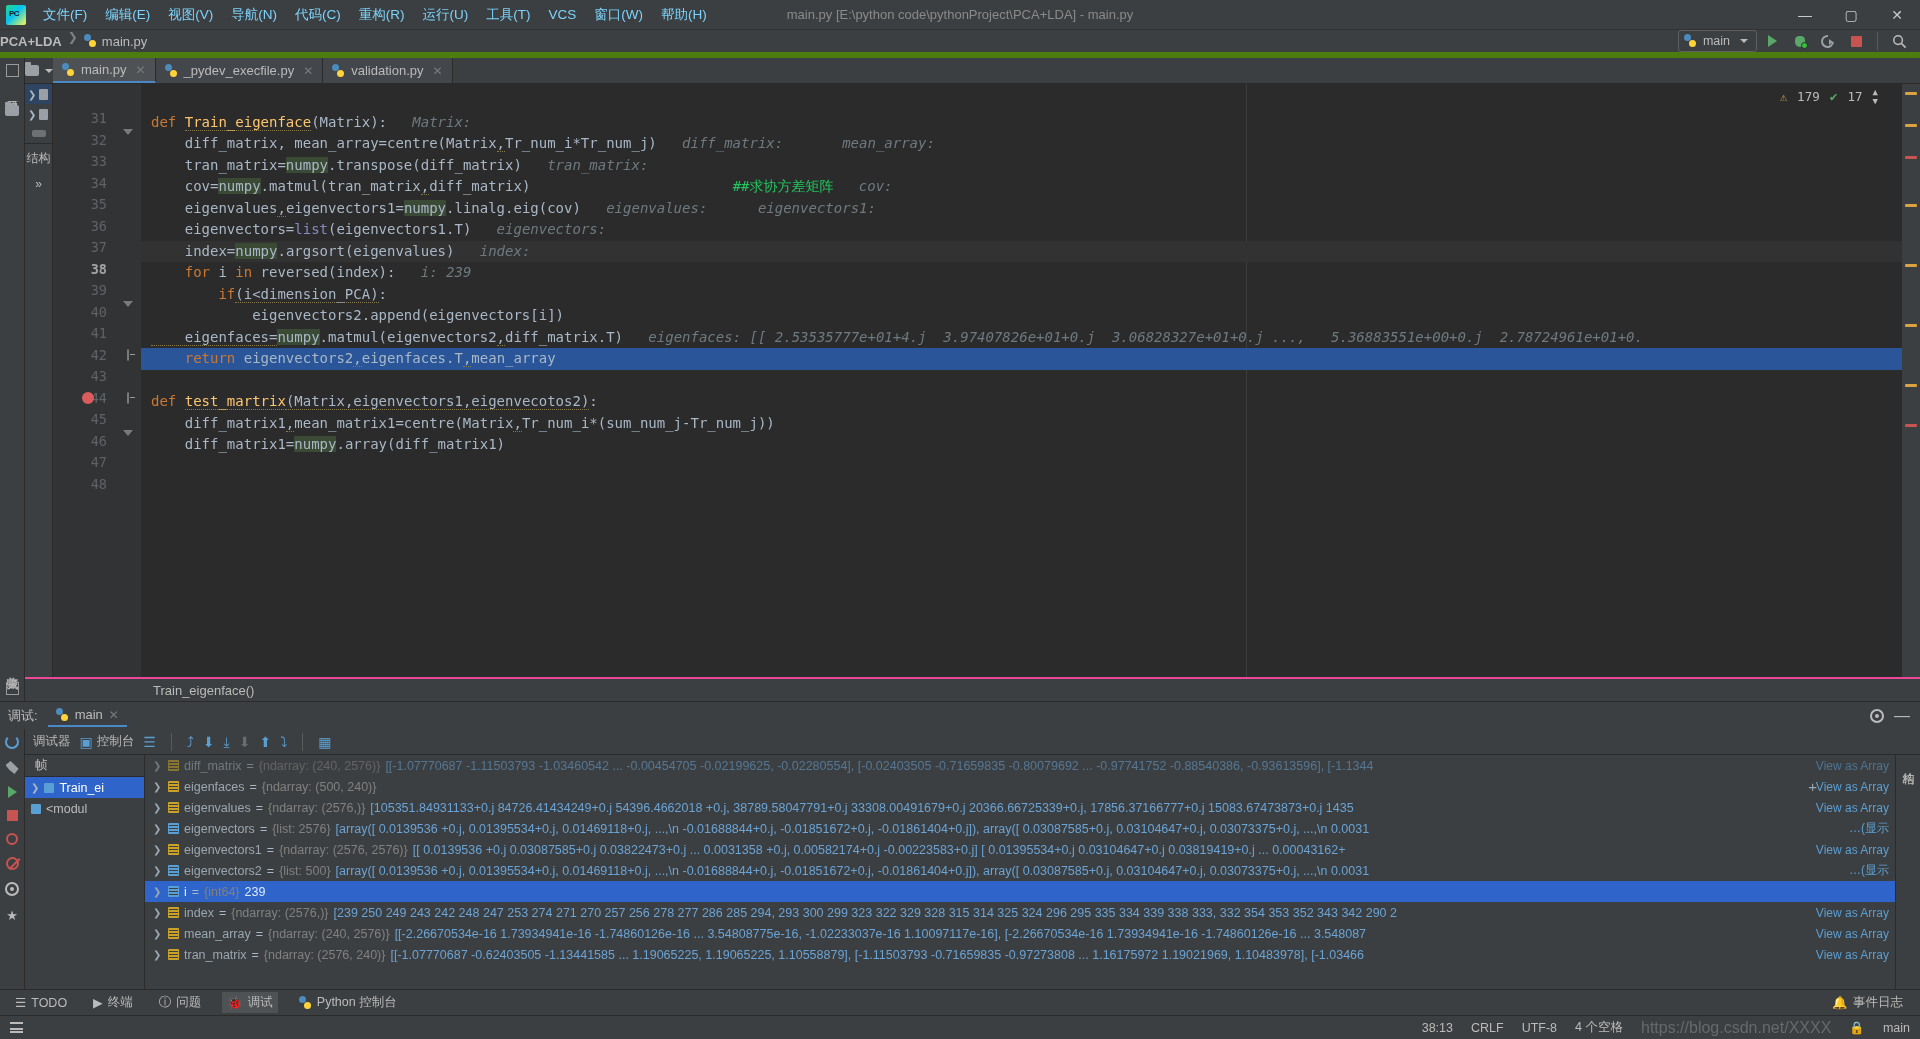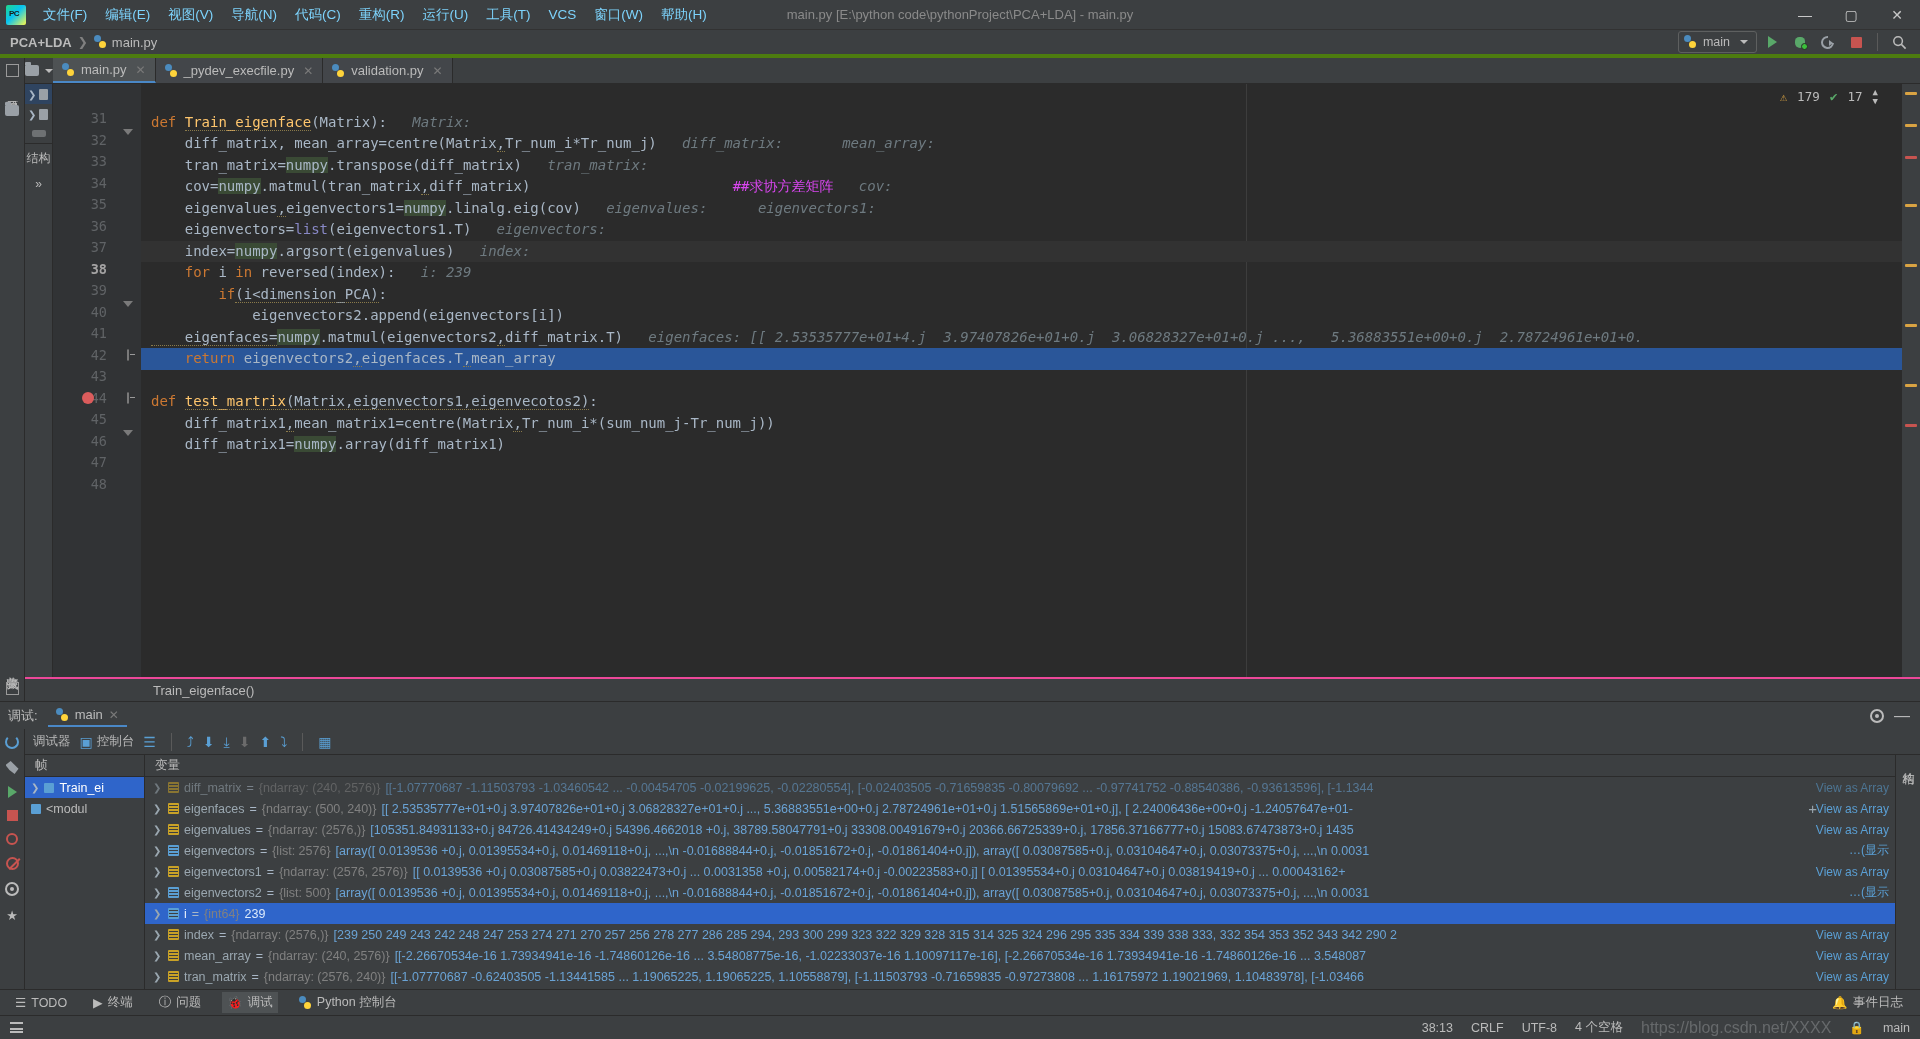--- a/index.html
+++ b/index.html
@@ -36,22 +36,22 @@
     color:#8a8a8a; pointer-events:none; line-height:30px;
   }
   .win-ctrls { margin-left:auto; display:flex; height:30px; z-index:3; }
   .win-btn {
     width:46px;height:30px;display:flex;align-items:center;justify-content:center;
     font-size:14px;color:#c8c8c8;
   }
 
   
   .navbar {
-    height:28px; background:#3c3f41; display:flex; align-items:center;
-    flex:0 0 28px; padding-left:10px; border-bottom:4px solid #4d7c0f;
+    height:28px; background:#3c3f41; display:flex; 
+    flex:0 0 28px; border-bottom:6px solid #4d7c0f;
   }
   .crumb { font-size:13px; color:#bbbbbb; display:flex; align-items:center; gap:5px; }
   .crumb-sep { color:#808080; margin:0 6px; font-size:12px; }
   .crumb.bold { font-weight:bold; }
   .pyfile-ico {
     width:13px;height:14px;position:relative;display:inline-block;flex:0 0 13px;
   }
   .pyfile-ico::before{
     content:"";position:absolute;left:0;top:0;width:7px;height:7px;border-radius:50%;
     background:#4b8bbe;
@@ -144,21 +144,21 @@
     font-family:"DejaVu Sans Mono", monospace; font-size:14px; color:#a9b7c6;
     padding-top:6px;
   }
   .cline { height:21.5px; line-height:21.5px; white-space:pre; padding-left:10px; position:relative;}
   .cline.cur-hl { background:#323232; }
   .cline.selected { background:#2a5699; }
   .kw { color:#cc7832; }
   .fn { color:#ffc66d; }
   .bi { color:#8888c6; }
   .hint { color:#6e7a80; font-style:italic; }
-  .cmt-cn { color:#d946ef; }
+  .cmt-cn { color:#22c55e; }
   .hl-numpy { background:#3a4a35; }
   .errline { border-bottom:1px dotted #8a7a4a;margin-top:12px; }
   .caretbar{position:absolute;left:1105px;top:0;width:1px;height:100%;background:#3d3d3d;}
 
   .inspect-strip {
     width:18px;background:#3c3f41;flex:0 0 18px;position:relative;
   }
   .mark{position:absolute;left:3px;width:12px;height:3px;border-radius:1px;}
 
   .editor-topright{
@@ -565,39 +565,37 @@
               <span class="frame-ico"></span>
               <span>Train_ei</span>
             </div>
             <div class="frame-row">
               <span class="frame-ico"></span>
               <span>&lt;modul</span>
             </div>
           </div>
 
           <div class="col-vars">
-            <div class="col-hdr">变量</div>
 
             <div class="var-row" style="opacity:.55;">
               <span class="arw">❯</span>
               <span class="var-ico"></span>
               <span class="var-name">diff_matrix</span>
               <span class="var-eq">=</span>
               <span class="var-type">{ndarray: (240, 2576)}</span>
               <span class="var-val">[[-1.07770687 -1.11503793 -1.03460542 ... -0.00454705 -0.02199625, -0.02280554], [-0.02403505 -0.71659835 -0.80079692 ... -0.97741752 -0.88540386, -0.93613596], [-1.1344</span>
               <span class="view-array">View as Array</span>
             </div>
 
             <div class="var-row">
               <span class="arw">❯</span>
               <span class="var-ico"></span>
               <span class="var-name">eigenfaces</span>
               <span class="var-eq">=</span>
               <span class="var-type">{ndarray: (500, 240)}</span>
-              <span class="var-val">[[ 2.53535777e+01+0.j 3.97407826e+01+0.j 3.06828327e+01+0.j ...,  5.36883551e+00+0.j 2.78724961e+01+0.j 1.51565869e+01+0.j], [ 2.24006436e+00+0.j -1.24057647e+01-</span>
               <span class="plus-ico">+</span>
               <span class="view-array">View as Array</span>
             </div>
 
             <div class="var-row">
               <span class="arw">❯</span>
               <span class="var-ico"></span>
               <span class="var-name">eigenvalues</span>
               <span class="var-eq">=</span>
               <span class="var-type">{ndarray: (2576,)}</span>

